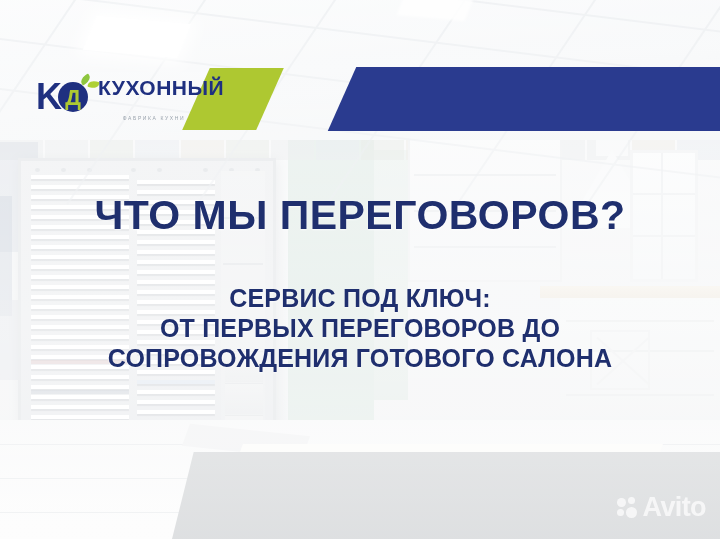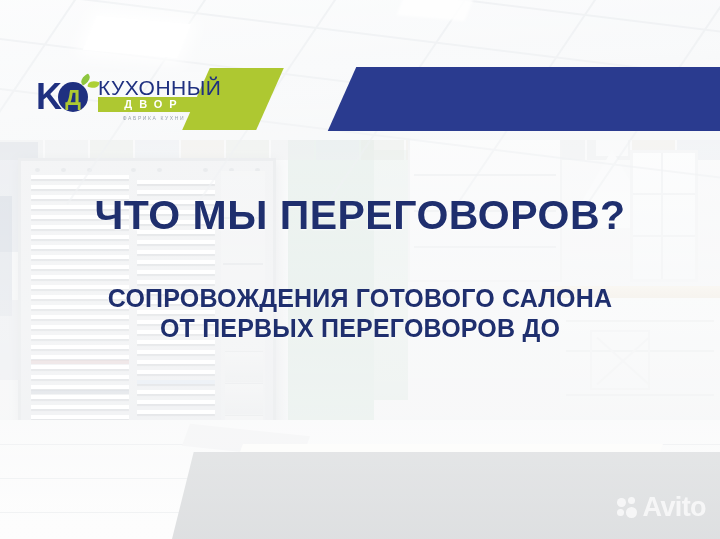--- a/index.html
+++ b/index.html
@@ -349,21 +349,21 @@
     border-radius: 70% 10% 70% 10%;
     background: #8ec63f;
   }
   .leaf.l1 { left: 44px; top: -2px; transform: rotate(-35deg); }
   .leaf.l2 { left: 52px; top: 3px;  transform: rotate(12deg); background:#aed136; }
 
   .logo-word {
     position: absolute;
     left: 62px; top: 4px;
     font-size: 21px;
-    font-weight: normal;
+    font-weight: bold;
     letter-spacing: .5px;
     color: #1f3080;
     white-space: nowrap;
     font-family: "Liberation Sans", sans-serif;
   }
   .logo-word2 {
     position: absolute;
     left: 62px; top: 25px;
     width: 112px;
     height: 15px;
@@ -621,29 +621,29 @@
 
   <div class="logo">
     <div class="logo-mark">
       <span class="logo-k">K</span>
       <span class="logo-d-disc"></span>
       <span class="logo-d-letter">Д</span>
       <span class="leaf l1"></span>
       <span class="leaf l2"></span>
     </div>
     <div class="logo-word">КУХОННЫЙ</div>
-    <div class="logo-word2">ДВОР</div>
     <div class="logo-tag">ФАБРИКА КУХНИ</div>
   </div>
 
   <div class="headline">ЧТО МЫ ПЕРЕГОВОРОВ?</div>
 
   <div class="subtitle">
+    <div>СЕРВИС ПОД КЛЮЧ:</div>
+    <div>ОТ ПЕРВЫХ ПЕРЕГОВОРОВ ДО</div>
     <div>СОПРОВОЖДЕНИЯ ГОТОВОГО САЛОНА</div>
-    <div>ОТ ПЕРВЫХ ПЕРЕГОВОРОВ ДО</div>
   </div>
 
   <div class="avito">
     <span class="avito-dots">
       <i></i>
         <i></i>
         <i></i>
         <i></i>
     </span>
     <span class="avito-word">Avito</span>

